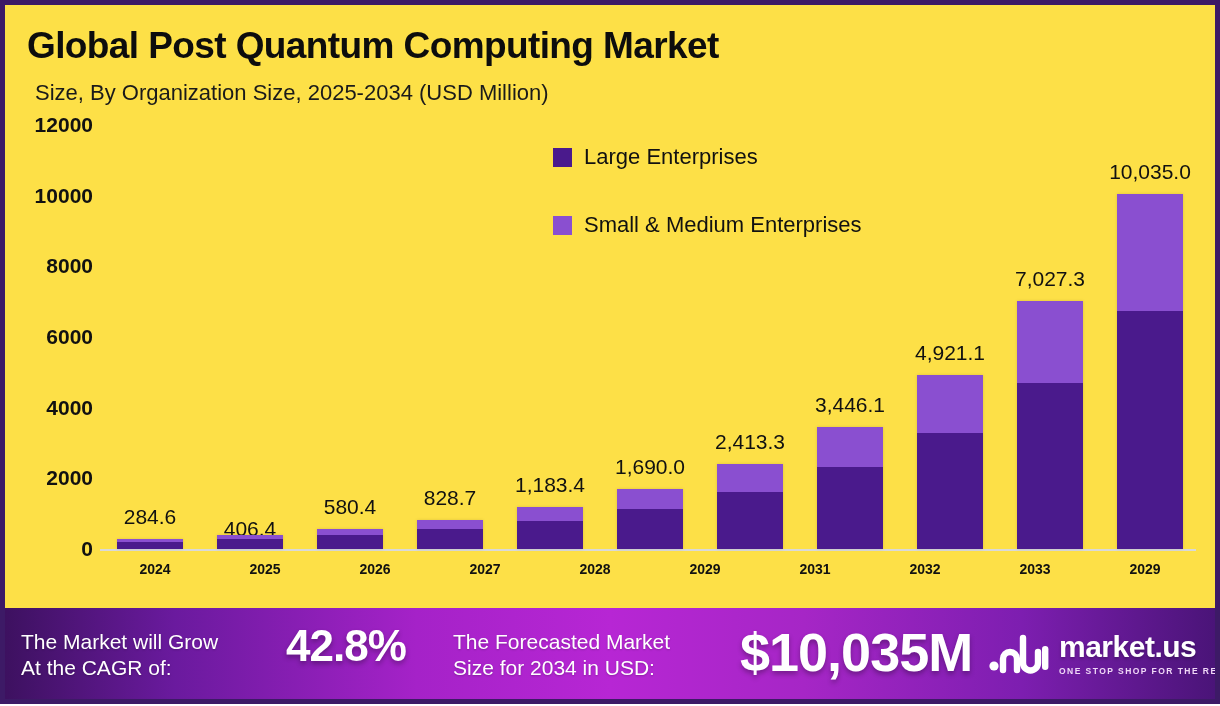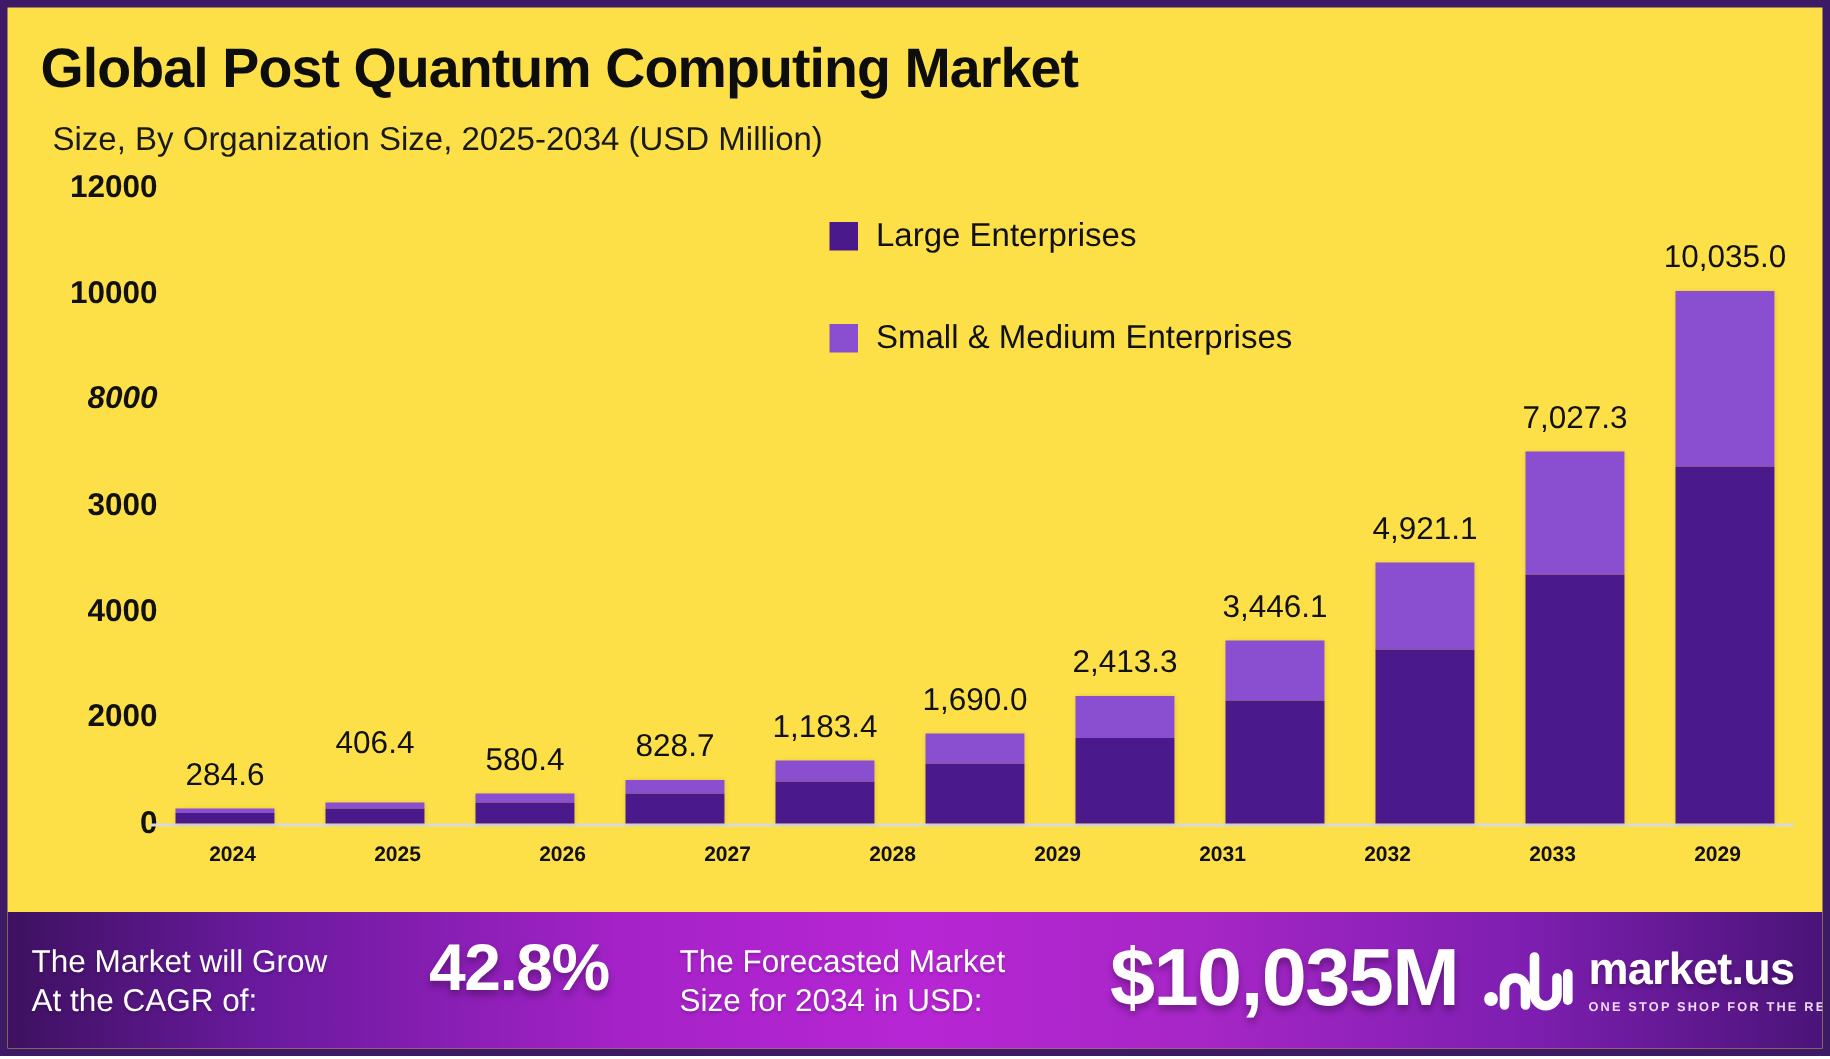--- a/index.html
+++ b/index.html
@@ -46,21 +46,21 @@
   #baseline{
     position:absolute;left:0;bottom:-2px;width:1096px;height:2px;
     background:#d9d9d9;
   }
   .ytick{
     position:absolute;right:0;
     font-size:21px;font-weight:bold;color:#111;
     transform:translateY(-50%);
     text-align:right;white-space:nowrap;
   }
-  #yaxis{position:absolute;left:12px;top:120px;width:88px;height:424px;}
+  #yaxis{position:absolute;left:0px;top:120px;width:88px;height:424px;}
 
   #bars{
     position:absolute;left:0;bottom:0;width:1100px;height:424px;
     display:flex;align-items:flex-end;
   }
   .bar-slot{
     flex:1 1 0;
     height:100%;
     position:relative;
     display:flex;
@@ -146,39 +146,39 @@
     </div>
     <div class="legend-row">
       <span class="legend-swatch" style="background: rgb(138, 79, 208);"></span>
       <span class="legend-label">Small &amp; Medium Enterprises</span>
     </div>
   </div>
 
   <div id="yaxis">
       <div class="ytick" style="top: 0px;">12000</div>
       <div class="ytick" style="top: 70.6667px;">10000</div>
-      <div class="ytick" style="top: 141.333px; font-style: italic;">8000</div>
-      <div class="ytick" style="top: 212px;">3000</div>
+      <div class="ytick" style="top: 141.333px;">8000</div>
+      <div class="ytick" style="top: 212px;">6000</div>
       <div class="ytick" style="top: 282.667px;">4000</div>
       <div class="ytick" style="top: 353.333px;">2000</div>
       <div class="ytick" style="top: 424px;">0</div>
     </div>
 
   <div id="plot">
     <div id="baseline"></div>
     <div id="bars">
         <div class="bar-slot">
           <div class="bar-value" style="bottom: 20.0559px;">284.6</div>
           <div class="bar-stack" style="height: 10.0559px;">
             <div class="seg-sme" style="height: 3.3178px; background: rgb(138, 79, 208);"></div>
             <div class="seg-large" style="height: 6.73807px; background: rgb(74, 26, 140);"></div>
           </div>
         </div>
         <div class="bar-slot">
-          <div class="bar-value" style="bottom: 41px; margin-top: 28px;">406.4</div>
+          <div class="bar-value" style="bottom: 8px; margin-top: 28px;">406.4</div>
           <div class="bar-stack" style="height: 14.3595px;">
             <div class="seg-sme" style="height: 4.7382px; background: rgb(138, 79, 208);"></div>
             <div class="seg-large" style="height: 9.62127px; background: rgb(74, 26, 140);"></div>
           </div>
         </div>
         <div class="bar-slot">
           <div class="bar-value" style="bottom: 30.5075px;">580.4</div>
           <div class="bar-stack" style="height: 20.5075px;">
             <div class="seg-sme" style="height: 6.76633px; background: rgb(138, 79, 208);"></div>
             <div class="seg-large" style="height: 13.7411px; background: rgb(74, 26, 140);"></div>

